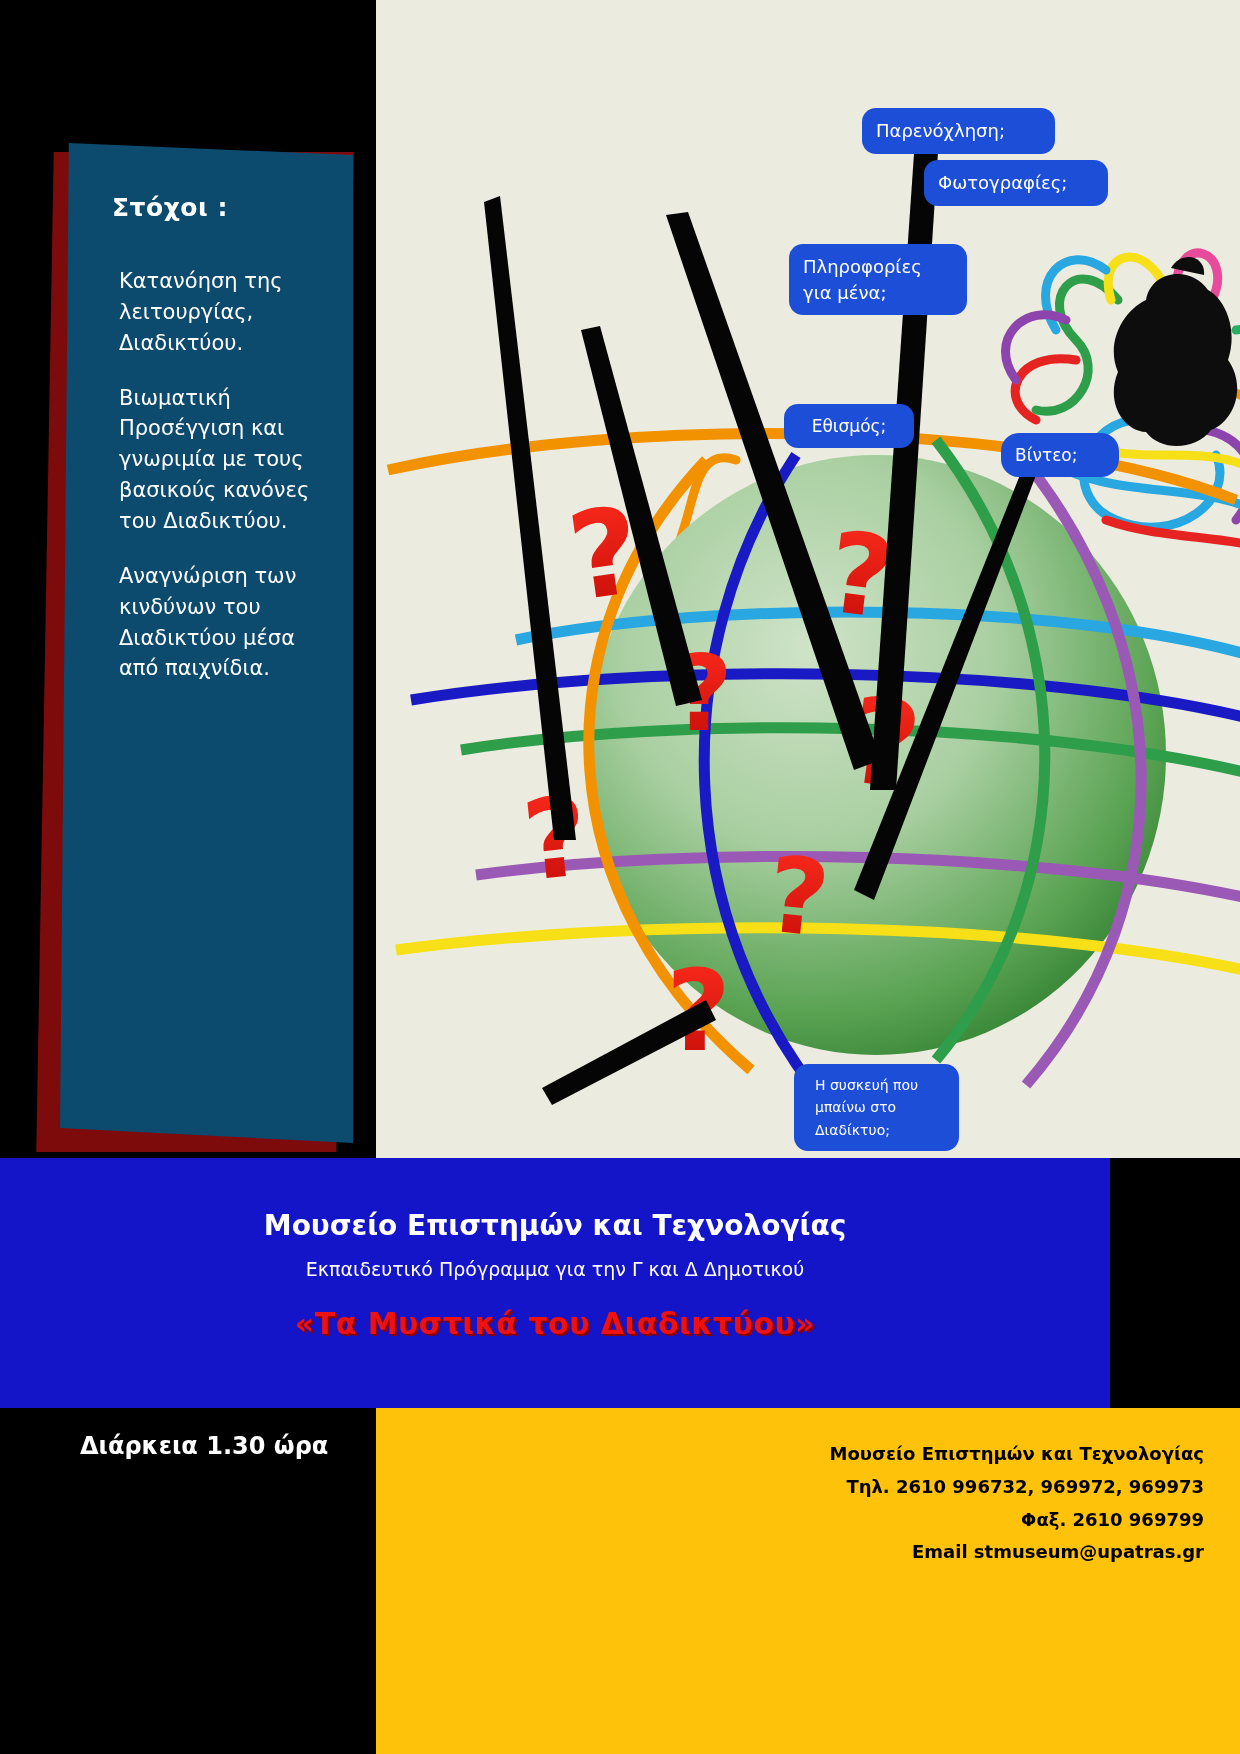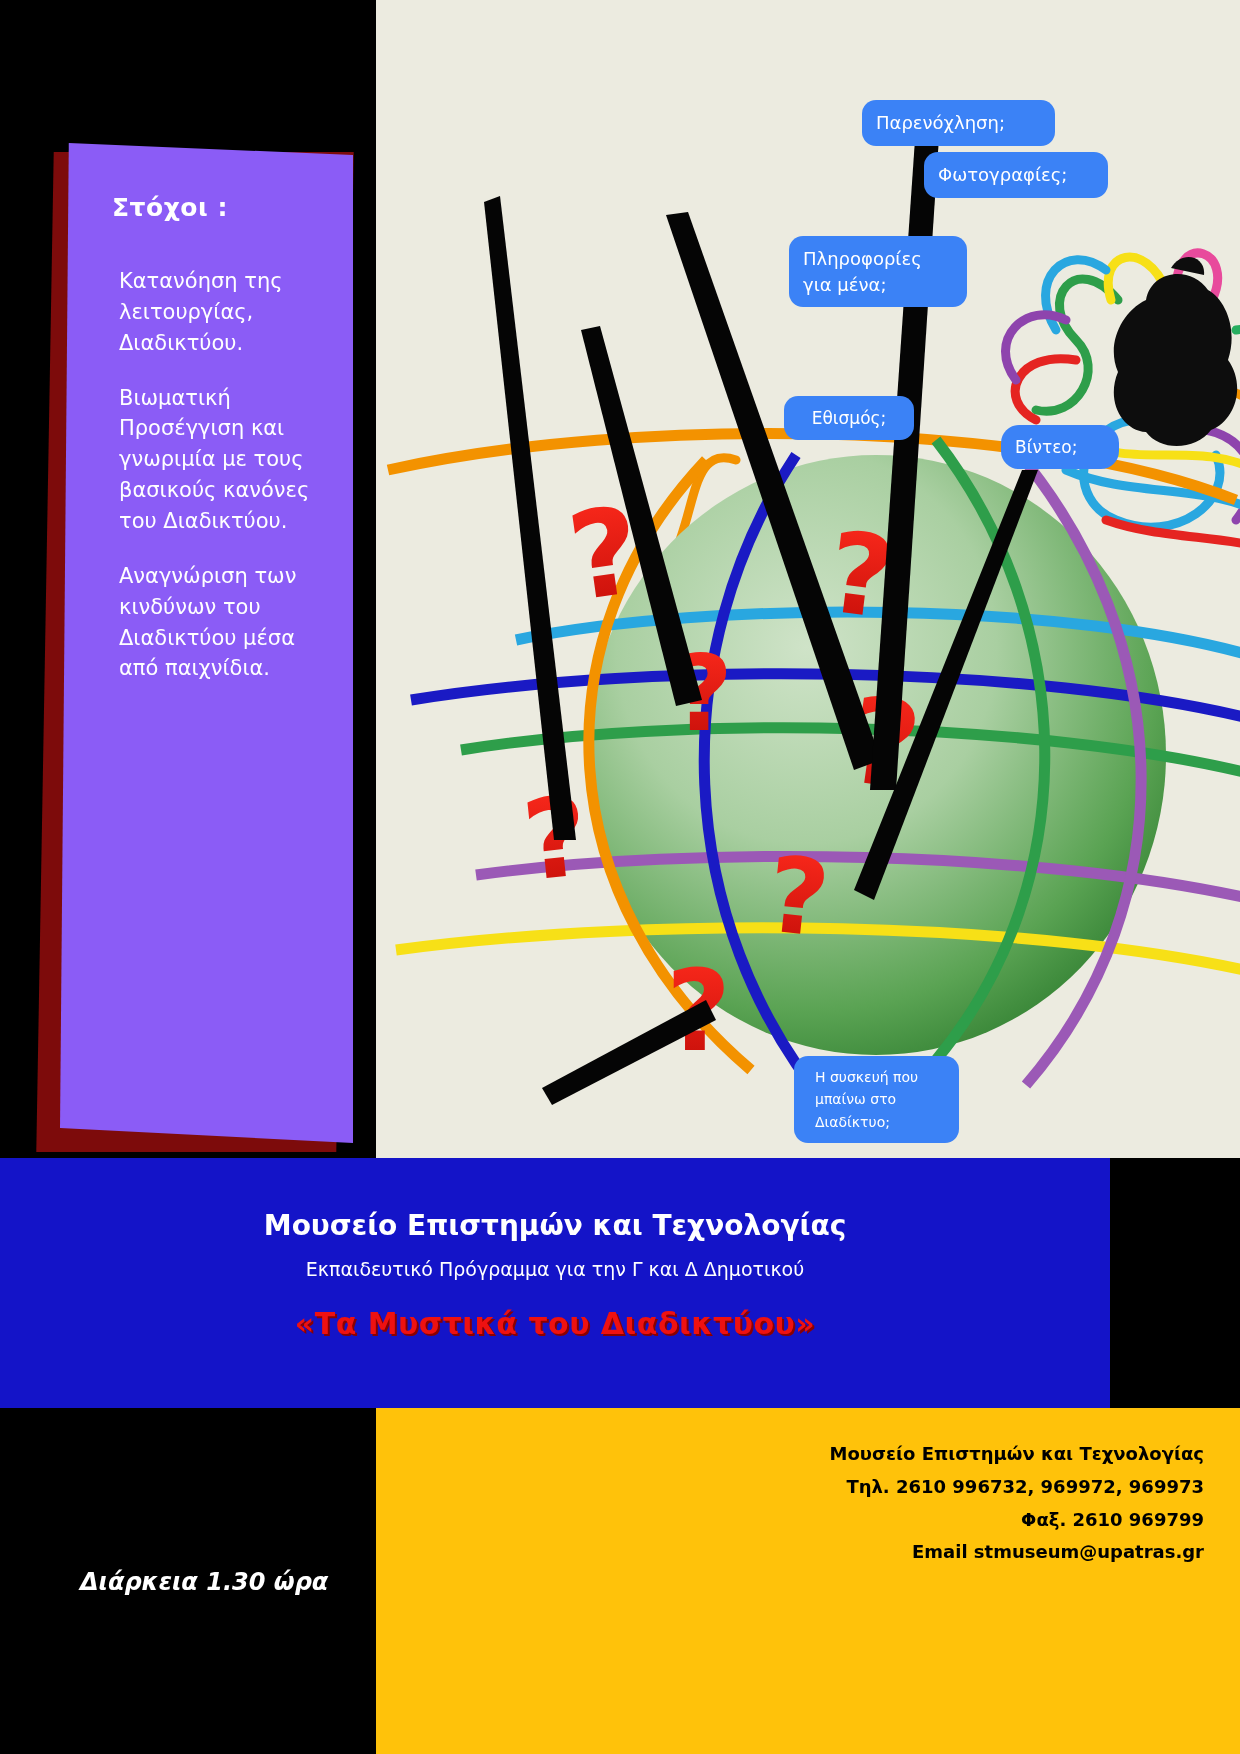--- a/index.html
+++ b/index.html
@@ -20,43 +20,44 @@
   }
 
   
   .red-shadow{
     position:absolute;left:45px;top:152px;width:300px;height:1000px;
     background:#7d0b0b;
     transform:skewX(-1deg);
   }
   .red-box{
     position:absolute;left:60px;top:143px;width:293px;height:1000px;
-    background:#8b5cf6;
+    background:#0c4a6e;
     box-shadow: inset 0 0 0 0 #000;
     clip-path: polygon(3% 0%, 100% 1.2%, 100% 100%, 0% 98.5%);
   }
   .red-inner{
     position:absolute;left:52px;top:50px;width:215px;
     color:#fff;
   }
   .goals-title{
     font-size:25px;font-weight:bold;letter-spacing:.5px;margin:0 0 44px 0;
   }
   .goal{
     font-size:21px;line-height:1.47;margin:0 0 24px 7px;font-weight:400;
   }
 
   
   .globe-wrap{position:absolute;left:0;top:0;width:864px;height:1158px;}
 
   
   .bubble{
-    position:absolute;background:#3b82f6;color:#fff;border-radius:14px;
+    position:absolute;background:#1d4ed8;color:#fff;border-radius:14px;
     padding:10px 14px;line-height:1.42;z-index:40;
     box-shadow:0 0 0 0 #000;
+    margin-top:8px;
   }
   .b-info   {left:413px;top:236px;width:150px;font-size:18px;}
   .b-photo  {left:548px;top:152px;width:156px;font-size:18px;}
   .b-harass {left:862px;top:100px;width:165px;font-size:18px;}
   .b-video  {left:1001px;top:425px;width:90px;font-size:17px;border-radius:18px;}
   .b-addict {left:408px;top:396px;width:102px;font-size:17px;text-align:center;}
   .b-device {left:418px;top:1056px;width:130px;font-size:14px;line-height:1.6;padding-left:21px;}
 
   
   .blue-band{
@@ -78,22 +79,22 @@
   
   .yellow-box{
     position:absolute;left:376px;top:1408px;width:864px;height:346px;
     background:#ffc20a;
   }
   .yellow-box .lines{
     position:absolute;right:36px;top:30px;text-align:right;color:#000;
     font-size:18px;font-weight:bold;line-height:1.82;
   }
   .duration{
-    position:absolute;left:80px;top:1568px;color:#fff;
-    font-size:24px;font-weight:bold;font-style:italic;
+    position:absolute;left:80px;top:1432px;color:#fff;
+    font-size:24px;font-weight:bold;
   }
   .black-left-bottom{
     position:absolute;left:0;top:1408px;width:376px;height:346px;background:#000;
   }
 </style>
 </head>
 <body>
 
 <div class="poster">
 

